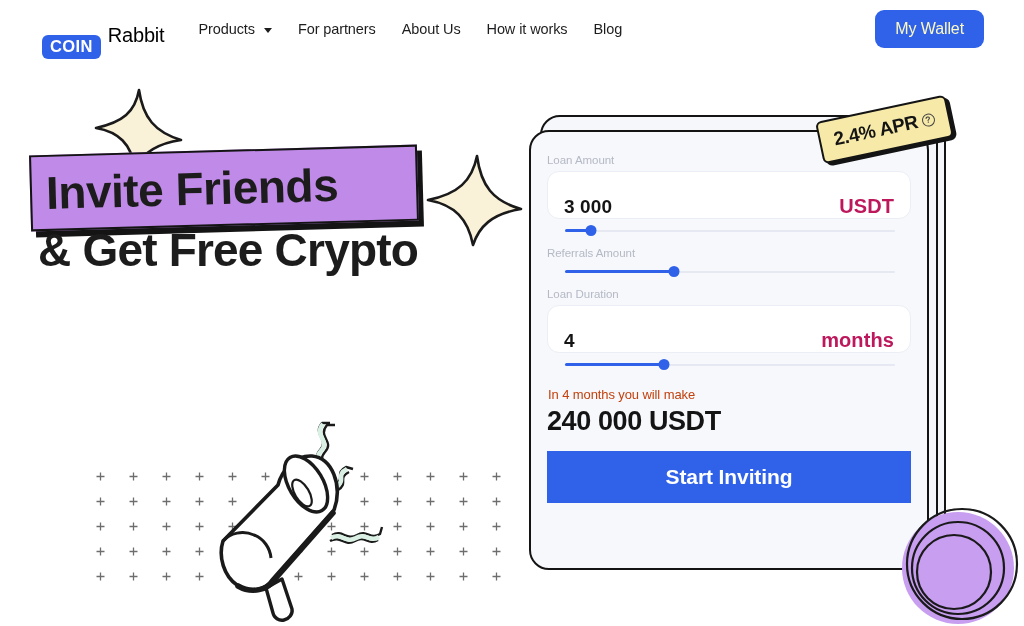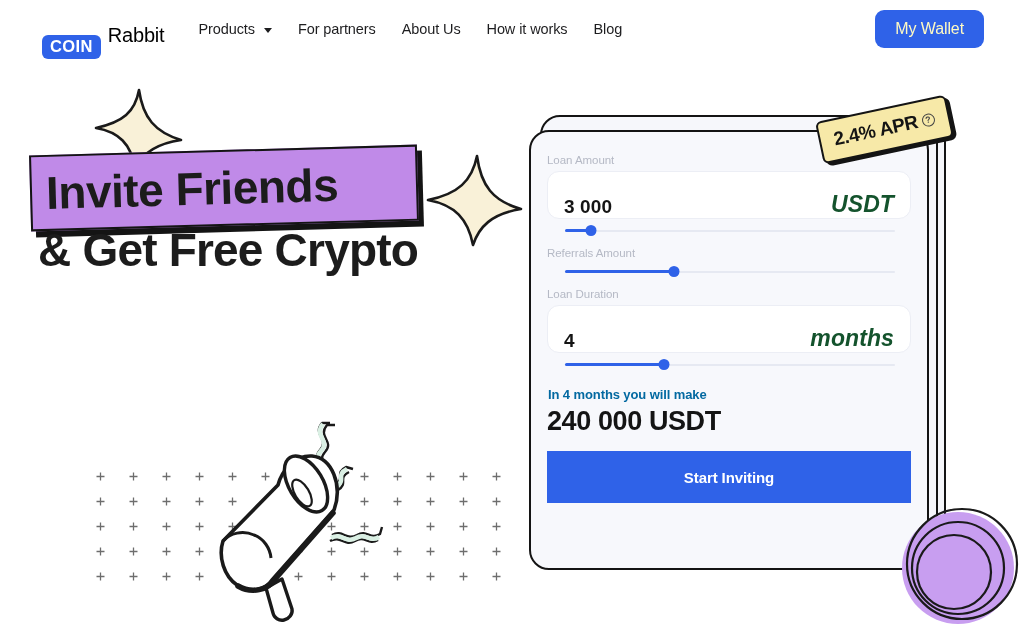--- a/index.html
+++ b/index.html
@@ -237,25 +237,24 @@
     padding: 0 16px;
     cursor: text;
   }
   .input-value {
     font-size: 19px;
     font-weight: 700;
     color: #141414;
     letter-spacing: 0.1px;
   }
   .input-unit {
-    font-size: 23px;
+    font-size: 20px;
     font-weight: 700;
-    color: #14532d;
+    color: #be185d;
     letter-spacing: 0.1px;
-    font-style: italic;
   }
 
   .slider {
     position: relative;
     height: 16px;
     margin: 4px 0 8px 18px;
     width: 330px;
     cursor: pointer;
   }
   .slider-track {
@@ -279,42 +278,42 @@
     width: 11px; height: 11px;
     border-radius: 50%;
     background: #2f62e8;
     transform: translateX(-50%);
   }
 
   .field-group { margin-bottom: 2px; }
 
   .result-label {
     font-size: 13px;
-    font-weight: 700;
-    color: #0369a1;
+    font-weight: 400;
+    color: #c2410c;
     margin: 14px 0 4px 1px;
     letter-spacing: -0.1px;
   }
   .result-value {
     font-size: 27px;
     font-weight: 800;
     color: #141414;
     letter-spacing: -0.4px;
     margin-bottom: 14px;
   }
 
   .cta {
     width: 100%;
     height: 52px;
     background: #2f62e8;
     color: #ffffff;
     border: none;
     border-radius: 0;
     font-family: inherit;
-    font-size: 15px;
+    font-size: 21px;
     font-weight: 600;
     letter-spacing: -0.1px;
     cursor: pointer;
   }
 
   
   .apr-badge {
     position: absolute;
     left: 298px; top: 8px;
     background: #f7e9a8;

